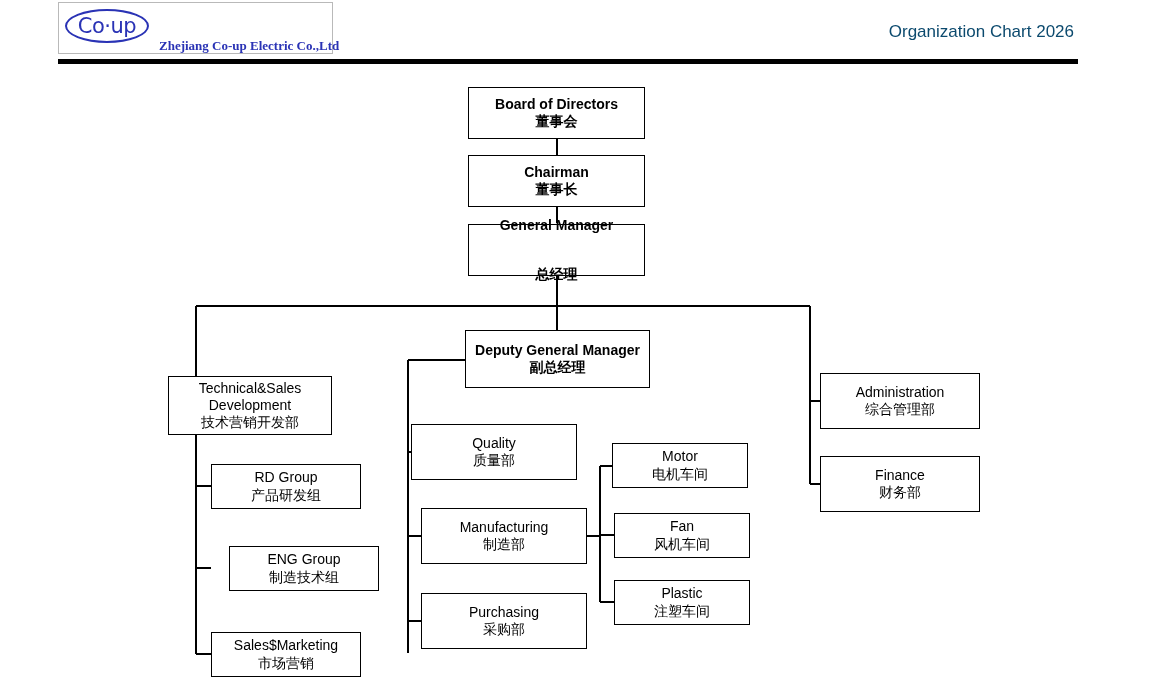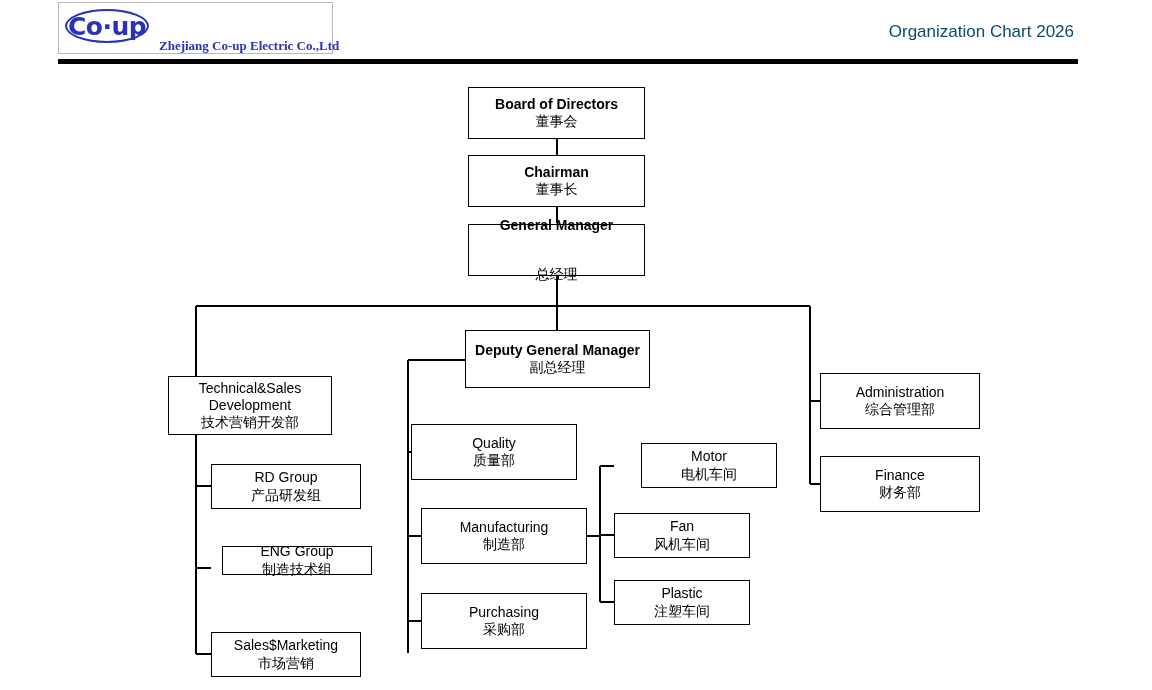--- a/index.html
+++ b/index.html
@@ -40,22 +40,22 @@
     border: 2.5px solid #2a33b5;
     border-radius: 50%;
     box-sizing: border-box;
     display: flex;
     align-items: center;
     justify-content: center;
   }
   #logo-mark span {
     color: #2a33b5;
     font-family: "DejaVu Sans", sans-serif;
-    font-size: 25px;
-    font-weight: bold;
+    font-size: 21px;
+    font-weight: normal;
     letter-spacing: -0.5px;
     line-height: 1;
     white-space: nowrap;
   }
   #logo-cn {
     position: absolute;
     left: 98px; top: 3px;
     font-family: "DejaVu Sans", sans-serif;
     font-size: 25px;
     font-weight: bold;
@@ -122,21 +122,21 @@
     font-size: 14px;
     font-family: "DejaVu Sans", sans-serif;
     white-space: nowrap;
     color: #000000;
   }
   .node.exec .en {
     font-weight: bold;
     font-size: 14px;
   }
   .node.exec .cn {
-    font-weight: normal;
+    font-weight: bold;
   }
   .node.two-line .en {
     white-space: normal;
     line-height: 1.2;
   }
 </style>
 </head>
 <body>
 
 <div id="header">
@@ -217,21 +217,21 @@
   <div class="node two-line" style="left:168px; top:308px; width:164px; height:59px;">
     <div class="en">Technical&amp;Sales Development</div>
     <div class="cn">技术营销开发部</div>
   </div>
 
   <div class="node" style="left:211px; top:396px; width:150px; height:45px;">
     <div class="en">RD Group</div>
     <div class="cn">产品研发组</div>
   </div>
 
-  <div class="node" style="left:222px; top:478px; width:150px; height:29px;">
+  <div class="node" style="left:229px; top:478px; width:150px; height:45px;">
     <div class="en">ENG Group</div>
     <div class="cn">制造技术组</div>
   </div>
 
   <div class="node" style="left:211px; top:564px; width:150px; height:45px;">
     <div class="en">Sales$Marketing</div>
     <div class="cn">市场营销</div>
   </div>
 
   <div class="node" style="left:411px; top:356px; width:166px; height:56px;">
@@ -242,21 +242,21 @@
   <div class="node" style="left:421px; top:440px; width:166px; height:56px;">
     <div class="en">Manufacturing</div>
     <div class="cn">制造部</div>
   </div>
 
   <div class="node" style="left:421px; top:525px; width:166px; height:56px;">
     <div class="en">Purchasing</div>
     <div class="cn">采购部</div>
   </div>
 
-  <div class="node" style="left:641px; top:375px; width:136px; height:45px;">
+  <div class="node" style="left:612px; top:375px; width:136px; height:45px;">
     <div class="en">Motor</div>
     <div class="cn">电机车间</div>
   </div>
 
   <div class="node" style="left:614px; top:445px; width:136px; height:45px;">
     <div class="en">Fan</div>
     <div class="cn">风机车间</div>
   </div>
 
   <div class="node" style="left:614px; top:512px; width:136px; height:45px;">

